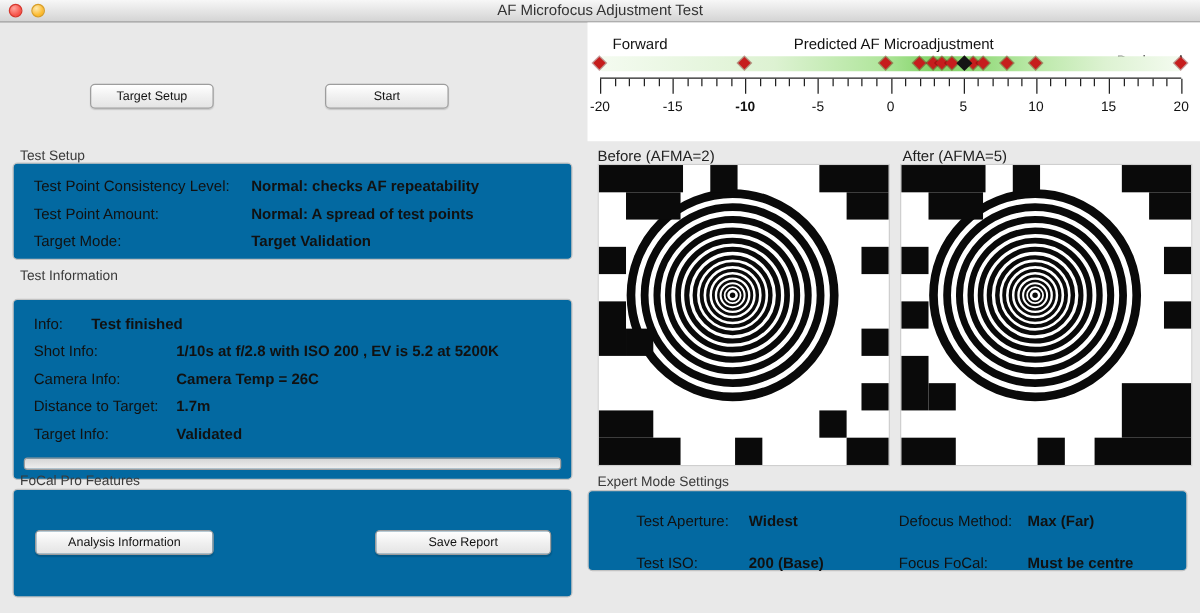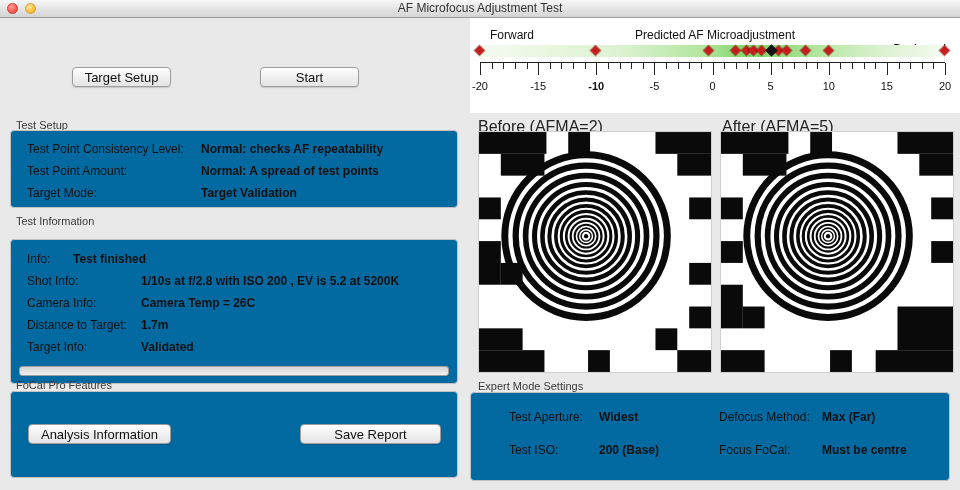--- a/index.html
+++ b/index.html
@@ -11,39 +11,39 @@
   
   .titlebar { position: absolute; left: 0; top: 0; width: 960px; height: 18px;
     background: linear-gradient(#f7f7f7, #d4d4d4); border-bottom: 1px solid #9c9c9c; }
   .titlebar .title { text-align: center; font-size: 12px; line-height: 17px; color: #333; }
   .traffic { position: absolute; left: 7px; top: 3px; display: flex; gap: 7px; }
   .light { width: 11px; height: 11px; border-radius: 50%; }
   .light.red { background: radial-gradient(circle at 35% 30%, #ffa49c, #f7544a 65%); border: 1px solid #d6382e; }
   .light.yellow { background: radial-gradient(circle at 35% 30%, #ffe9ad, #fcba2e 65%); border: 1px solid #d89e27; }
 
   
-  .btn { position: absolute; height: 20px; font-family: inherit; font-size: 13px; color: #111;
+  .btn { position: absolute; height: 20px; font-family: inherit; font-size: 10px; color: #111;
     background: linear-gradient(#ffffff, #efefef 55%, #e4e4e4);
     border: 1px solid #9d9d9d; border-radius: 4px; box-shadow: 0 1px 1px rgba(0,0,0,0.15); cursor: default; }
   #btn-target-setup { left: 72px; top: 67px; width: 99px; }
   #btn-start { left: 260px; top: 67px; width: 99px; }
   #btn-analysis { left: 28px; top: 424px; width: 143px; }
   #btn-save { left: 300px; top: 424px; width: 141px; }
 
   
   .group-title { position: absolute; font-size: 11px; color: #3a3a3a; }
   .group-box { position: absolute; border: 1px solid #c2c2c2; border-radius: 4px; background: #0369a1; }
   #ts-title { left: 16px; top: 119px; }
   #ts-box { left: 10px; top: 130px; width: 448px; height: 78px; padding: 7px 0 0 16px; }
   #ti-title { left: 16px; top: 215px; }
   #ti-box { left: 10px; top: 227px; width: 448px; height: 145px; padding: 8px 0 0 16px; margin-top: 12px; }
   #ff-title { left: 16px; top: 379px; }
   #ff-box { left: 10px; top: 391px; width: 448px; height: 87px; }
   #em-title { left: 478px; top: 380px; }
-  #em-box { left: 470px; top: 392px; width: 480px; height: 89px; }
+  #em-box { left: 470px; top: 392px; width: 480px; height: 65px; }
 
   .kv-row { display: flex; align-items: center; height: 22px; font-size: 12px; color: #111; }
   .kv-row .lbl { flex: 0 0 auto; }
   .kv-row .val { font-weight: bold; }
   .w-setup { width: 174px; }
   .w-info-short { width: 46px; }
   .w-info { width: 114px; }
 
   .progress { position: absolute; left: 8px; right: 8px; bottom: 7px; height: 10px;
     border: 1px solid #9e9e9e; border-radius: 3px;
@@ -61,21 +61,21 @@
   .diamond { position: absolute; top: 2px; width: 7px; height: 7px; transform: rotate(45deg);
     box-shadow: 0 0 0 1px rgba(110,0,0,0.4); }
   .diamond.predicted { top: 1px; width: 9px; height: 9px; box-shadow: none; }
   .ruler { position: absolute; left: 10px; top: 44px; width: 465px; height: 44px; border-top: 1px solid #222; }
   .tick { position: absolute; top: 0; width: 1px; height: 6px; background: #222; }
   .tick.major { height: 12px; }
   .tick-label { position: absolute; top: 17px; width: 34px; margin-left: -17px; text-align: center;
     font-size: 11px; color: #111; }
 
   
-  .img-label { position: absolute; top: 118px; font-size: 16px; color: #222; }
+  .img-label { position: absolute; top: 118px; font-size: 12px; color: #222; }
   #lbl-before { left: 478px; }
   #lbl-after { left: 722px; }
   .target { position: absolute; top: 131px; width: 234px; height: 242px; background: #fff; border: 1px solid #cfcfcf; }
   #target-before { left: 478px; }
   #target-after { left: 720px; }
   .target svg { display: block; width: 100%; height: 100%; }
 
   
   .expert-grid { display: grid; grid-template-columns: 90px 120px 103px auto;
     padding: 17px 0 0 38px; row-gap: 19px; font-size: 12px; color: #111; }

